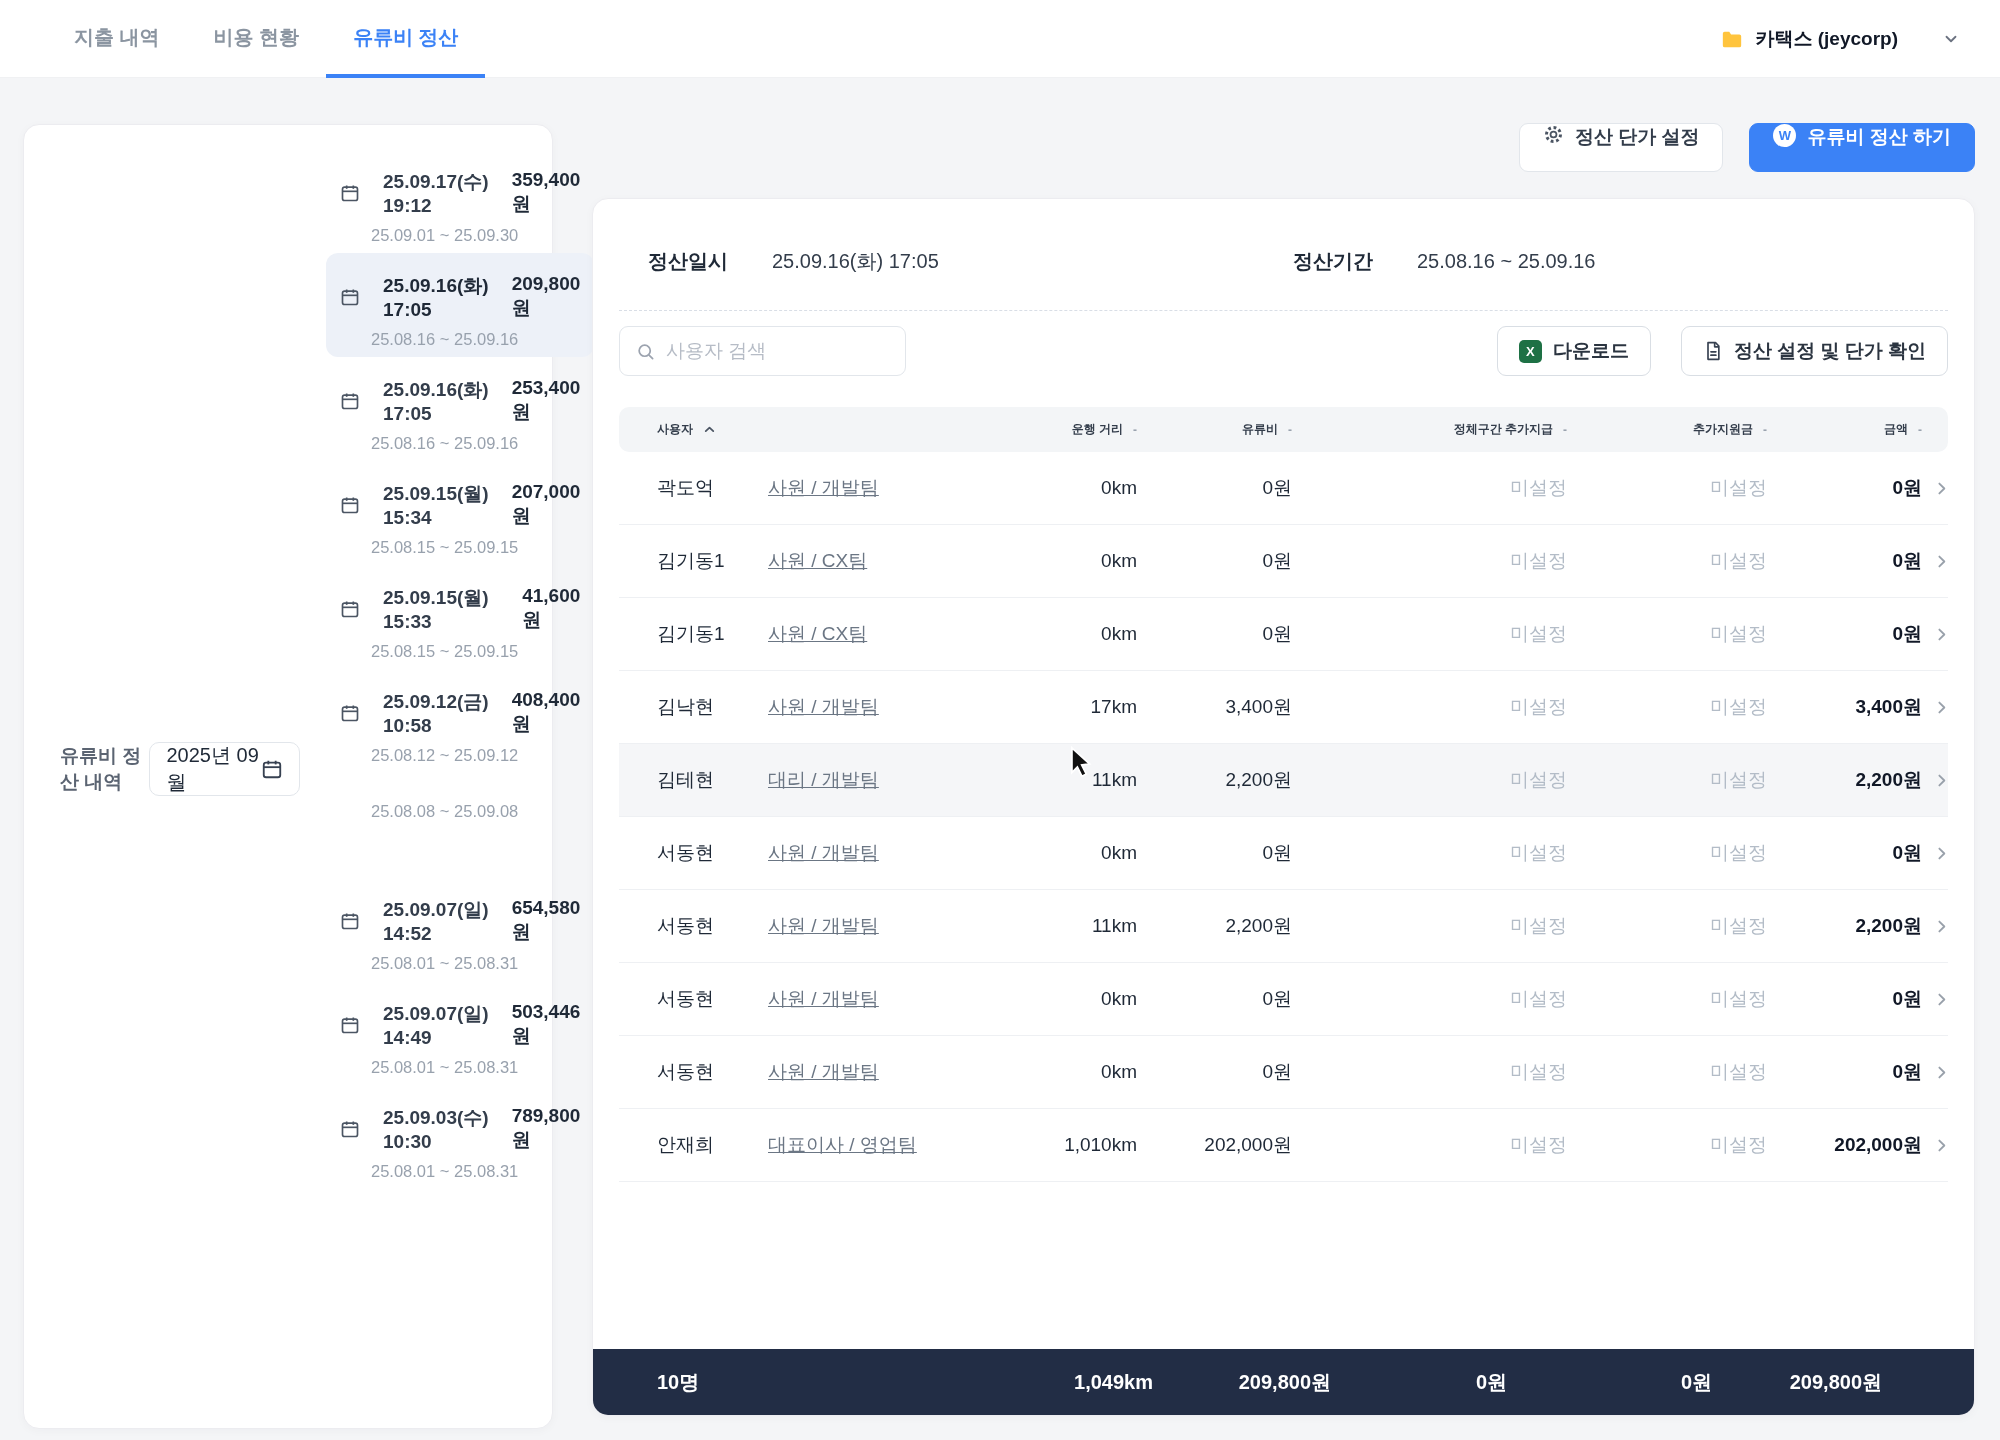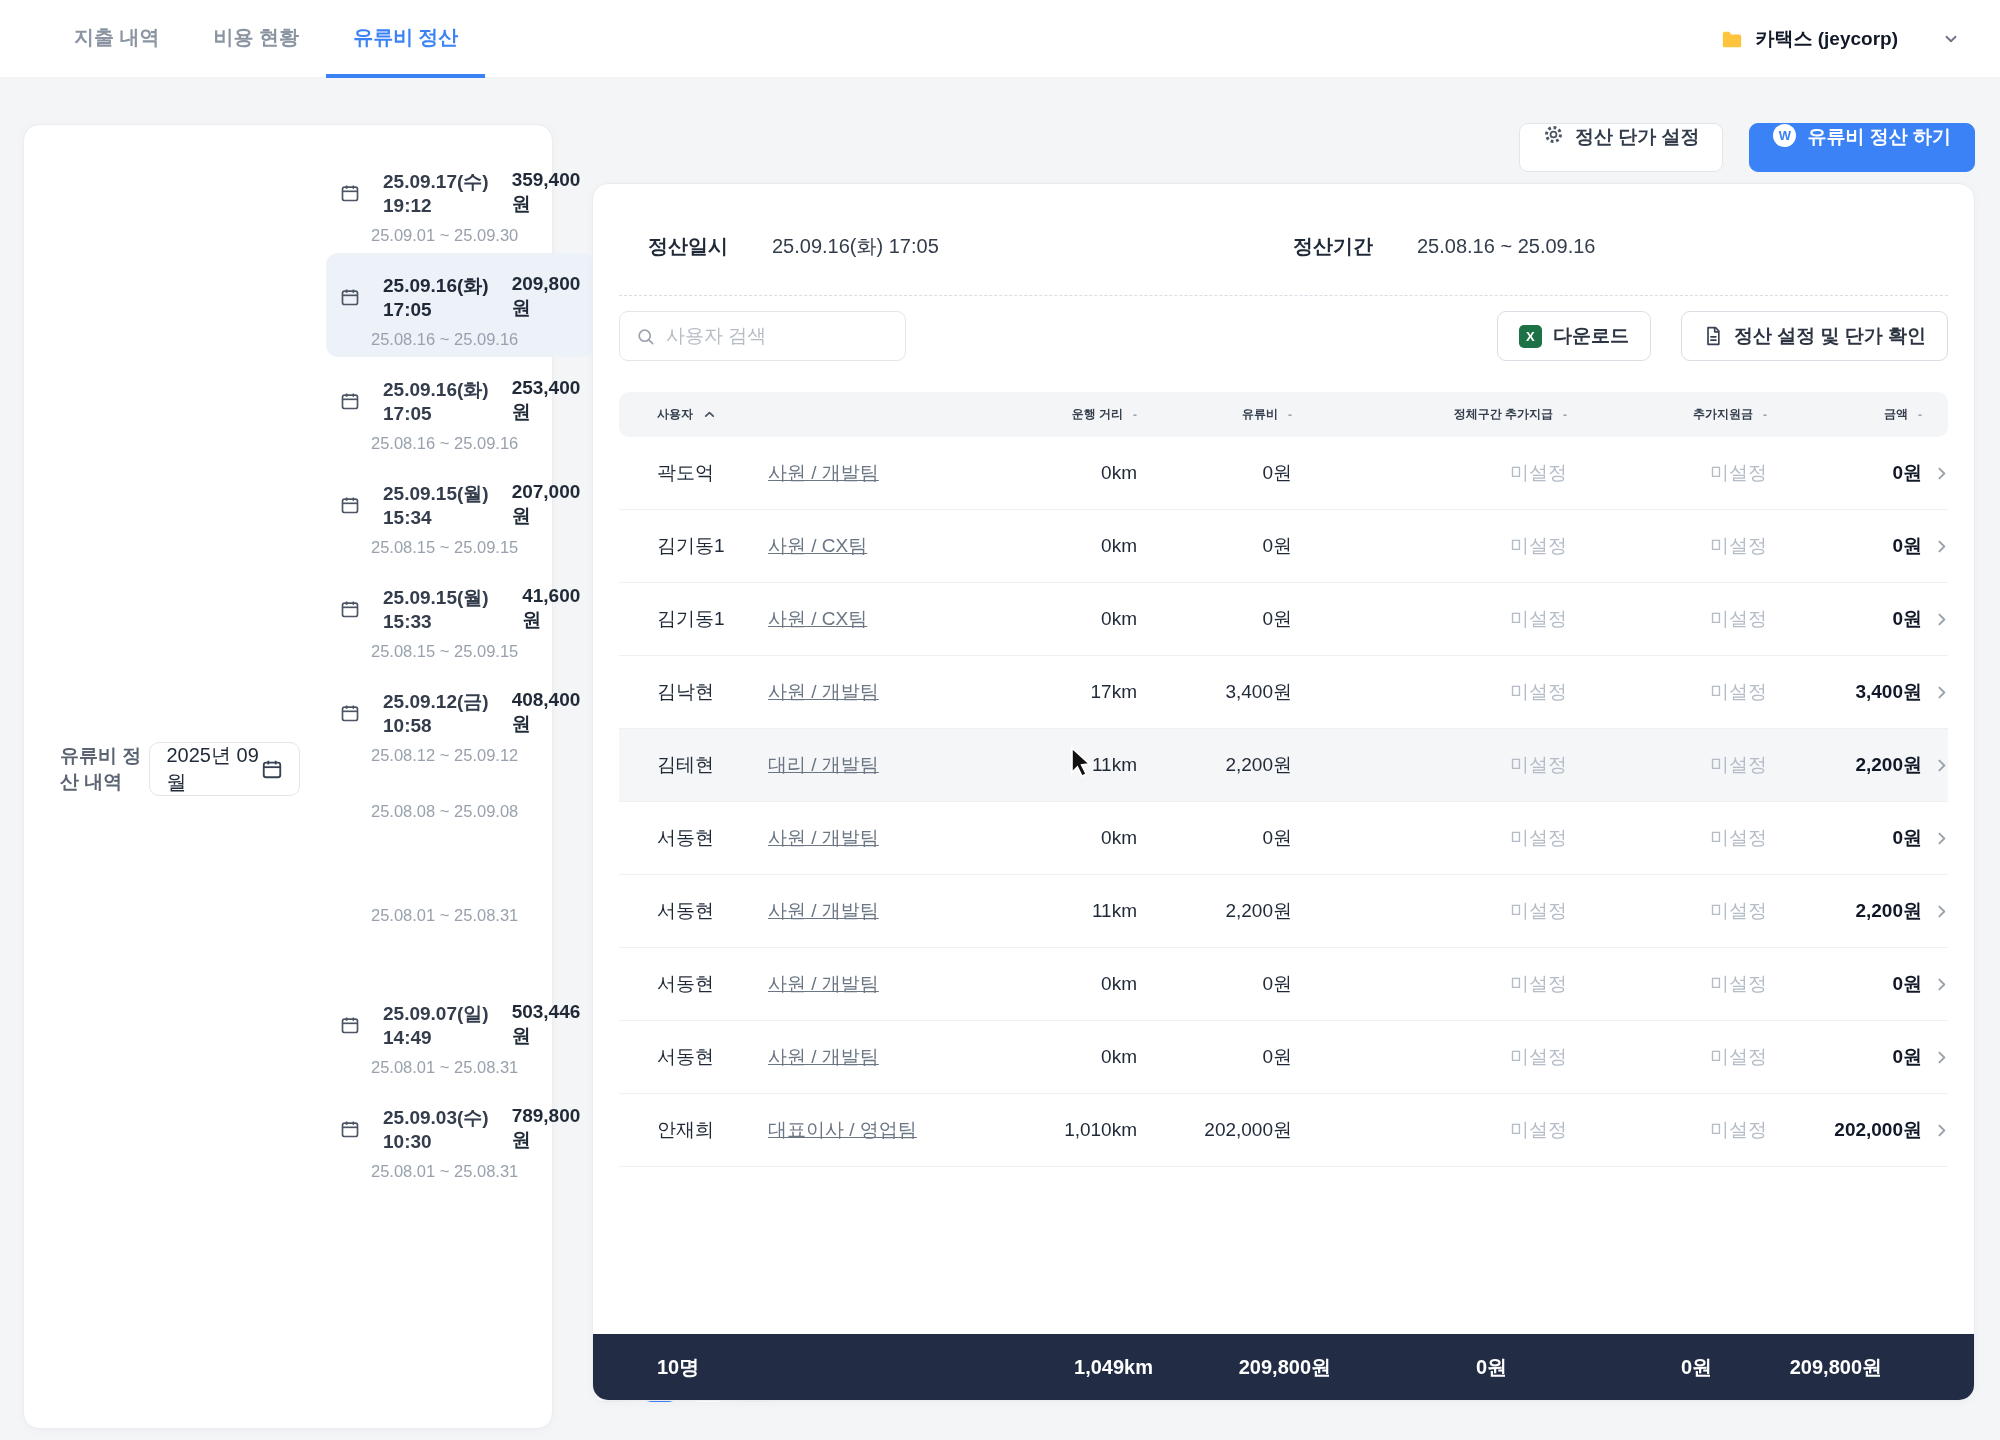--- a/index.html
+++ b/index.html
@@ -76,21 +76,21 @@
   }
   .btn-outline { background:#fff; border:1px solid #e2e6eb; color:#333d4b; font-weight:700; }
   .btn-primary { background:#3b82f6; border:1px solid #3b82f6; color:#fff; font-weight:700; }
   .w-circle {
     width:23px; height:23px; border-radius:50%; background:#fff; color:#3b82f6;
     font-size:13px; font-weight:800; display:flex; align-items:center; justify-content:center;
   }
 
   
   .card {
-    position:absolute; left:592px; top:183px; width:1383px; height:1218px;
+    position:absolute; left:592px; top:198px; width:1383px; height:1218px;
     background:#fff; border:1px solid #ececf0; border-radius:16px;
     box-shadow:0 2px 10px rgba(30,40,60,.03);
     display:flex; flex-direction:column; overflow:hidden;
   }
   .summary {
     margin:0 26px; border-bottom:1px dashed #d9dee6;
     display:flex; align-items:flex-start; padding:49px 0 35px 29px;
   }
   .sum-pair { display:flex; align-items:center; }
   .sum-pair.first { width:645px; }
@@ -287,20 +287,32 @@
       <span class="side-amount">408,400원</span>
     </div>
     <div class="side-period">25.08.12 ~ 25.09.12</div>
   </div>
 
   <div class="side-item">
     <div class="side-period">25.08.08 ~ 25.09.08</div>
   </div>
 
   <div class="side-item">
+    <div class="side-row1">
+      <span class="icon">
+        <svg width="20" height="20" viewBox="0 0 24 24" fill="none" stroke="#4b5563" stroke-width="2">
+              <rect x="3" y="5" width="18" height="16" rx="2.5"></rect>
+              <line x1="3" y1="10" x2="21" y2="10"></line>
+              <line x1="8" y1="3" x2="8" y2="7"></line>
+              <line x1="16" y1="3" x2="16" y2="7"></line>
+            </svg>
+      </span>
+      <span class="side-date">25.09.07(일) 14:52</span>
+      <span class="side-amount">654,580원</span>
+    </div>
     <div class="side-period">25.08.01 ~ 25.08.31</div>
   </div>
 
   <div class="side-item">
     <div class="side-row1">
       <span class="icon">
         <svg width="20" height="20" viewBox="0 0 24 24" fill="none" stroke="#4b5563" stroke-width="2">
               <rect x="3" y="5" width="18" height="16" rx="2.5"></rect>
               <line x1="3" y1="10" x2="21" y2="10"></line>
               <line x1="8" y1="3" x2="8" y2="7"></line>

